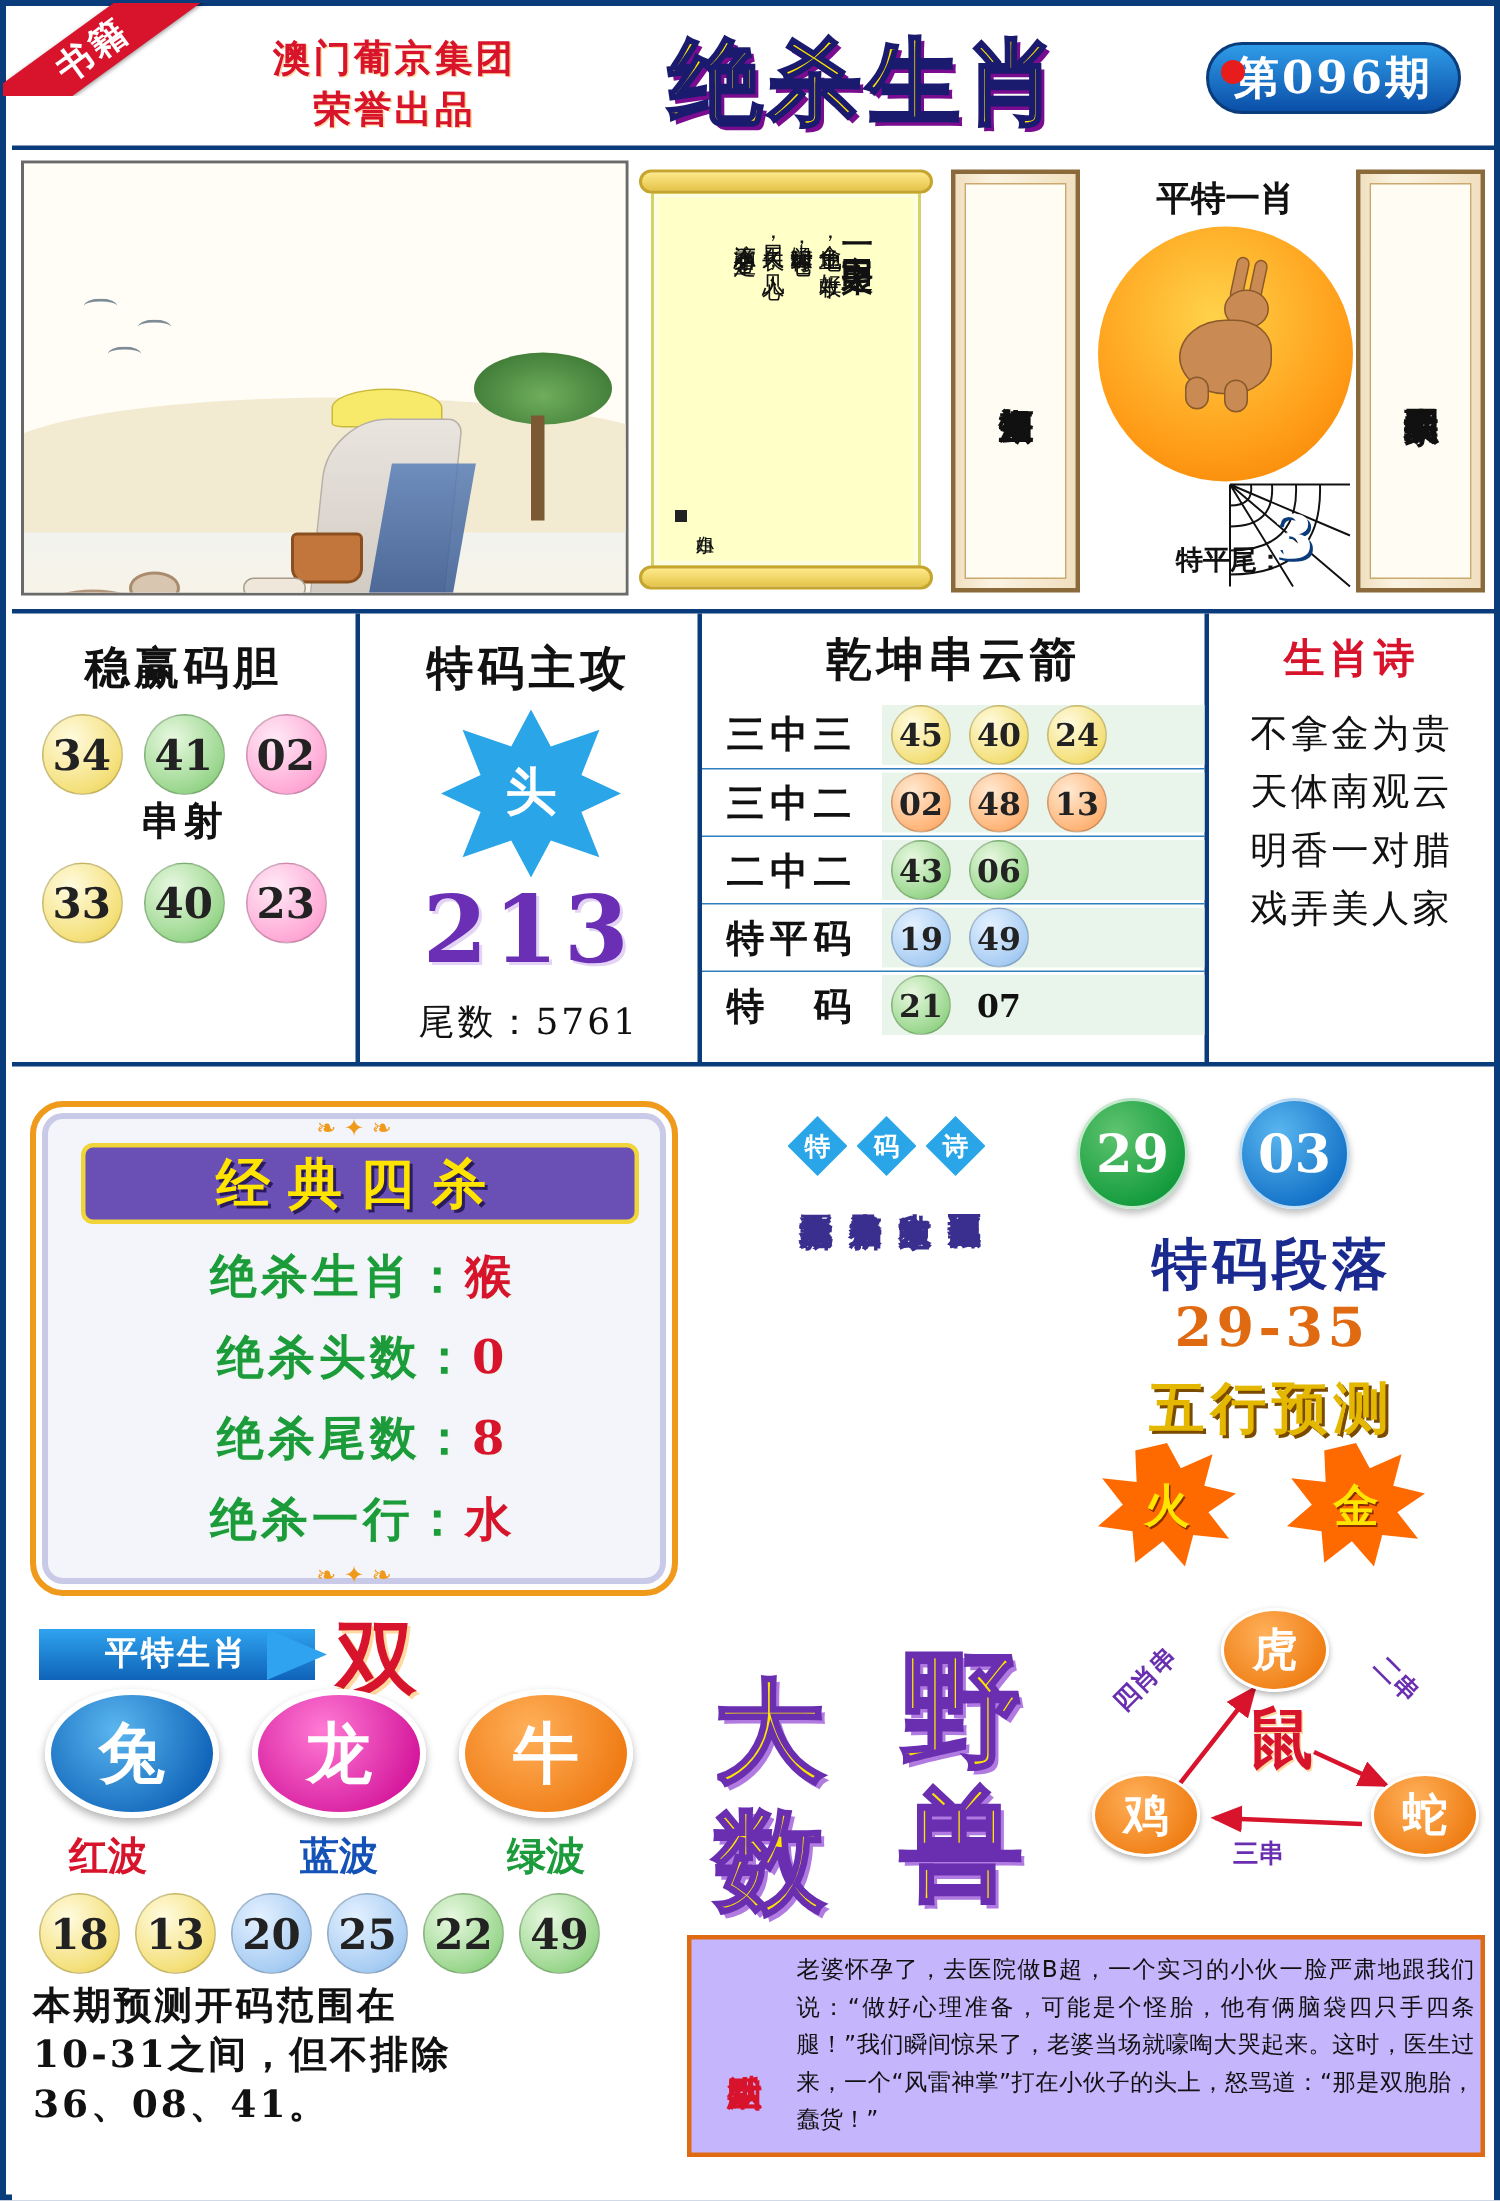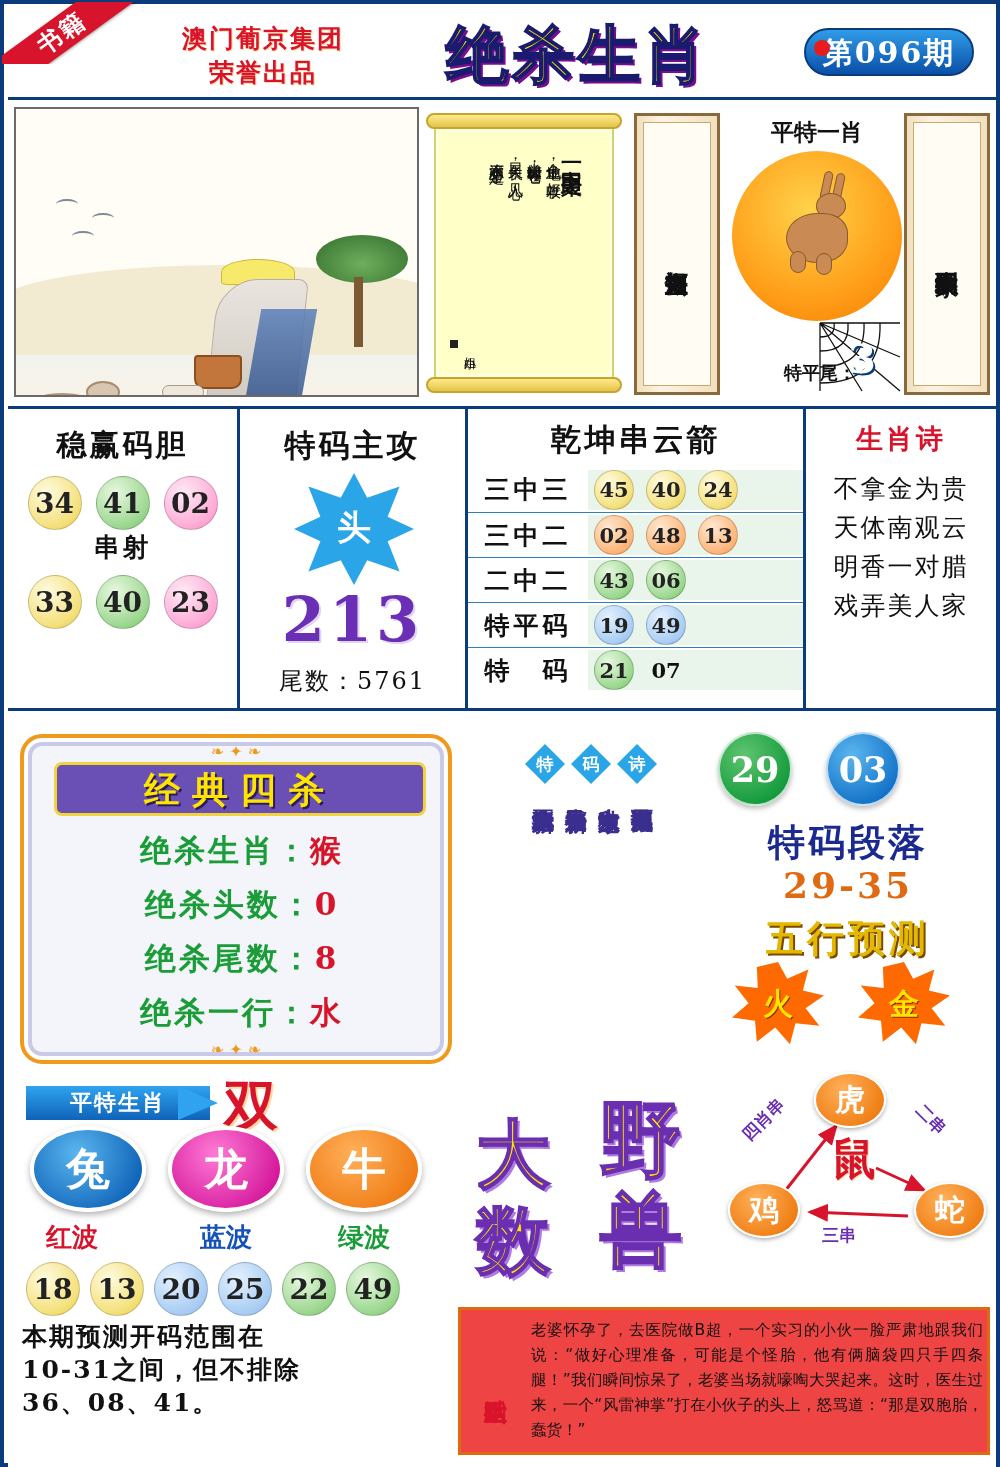--- a/index.html
+++ b/index.html
@@ -469,22 +469,22 @@
   }
   .a-lab {
     position:absolute; color:#6a2fb0; font-family:"DejaVu Serif",serif;
     font-weight:bold; font-size:17px;
   }
   .al-4 { left:20px; top:36px; transform:rotate(-45deg); }
   .al-2 { left:196px; top:36px; transform:rotate(45deg); }
   .al-3 { left:104px; top:152px; }
   
   .joke {
-    position:absolute; left:450px; top:593px; width:532px; height:148px;
-    border:3px solid #e06a12; background:#ef4444;
+    position:absolute; left:450px; top:576px; width:532px; height:148px;
+    border:3px solid #e06a12; background:#c4b5fd;
   }
   .joke-tag {
     position:absolute; left:6px; top:6px; width:58px; height:132px;
     display:flex; align-items:center; justify-content:center;
     font-family:"DejaVu Serif",serif; font-weight:bold; font-size:23px;
     color:#d8142c; line-height:26px;
   }
   .joke-text {
     position:absolute; left:70px; top:8px; width:452px; height:132px;
     font-family:"DejaVu Sans", sans-serif; font-size:15.5px; line-height:25px;

